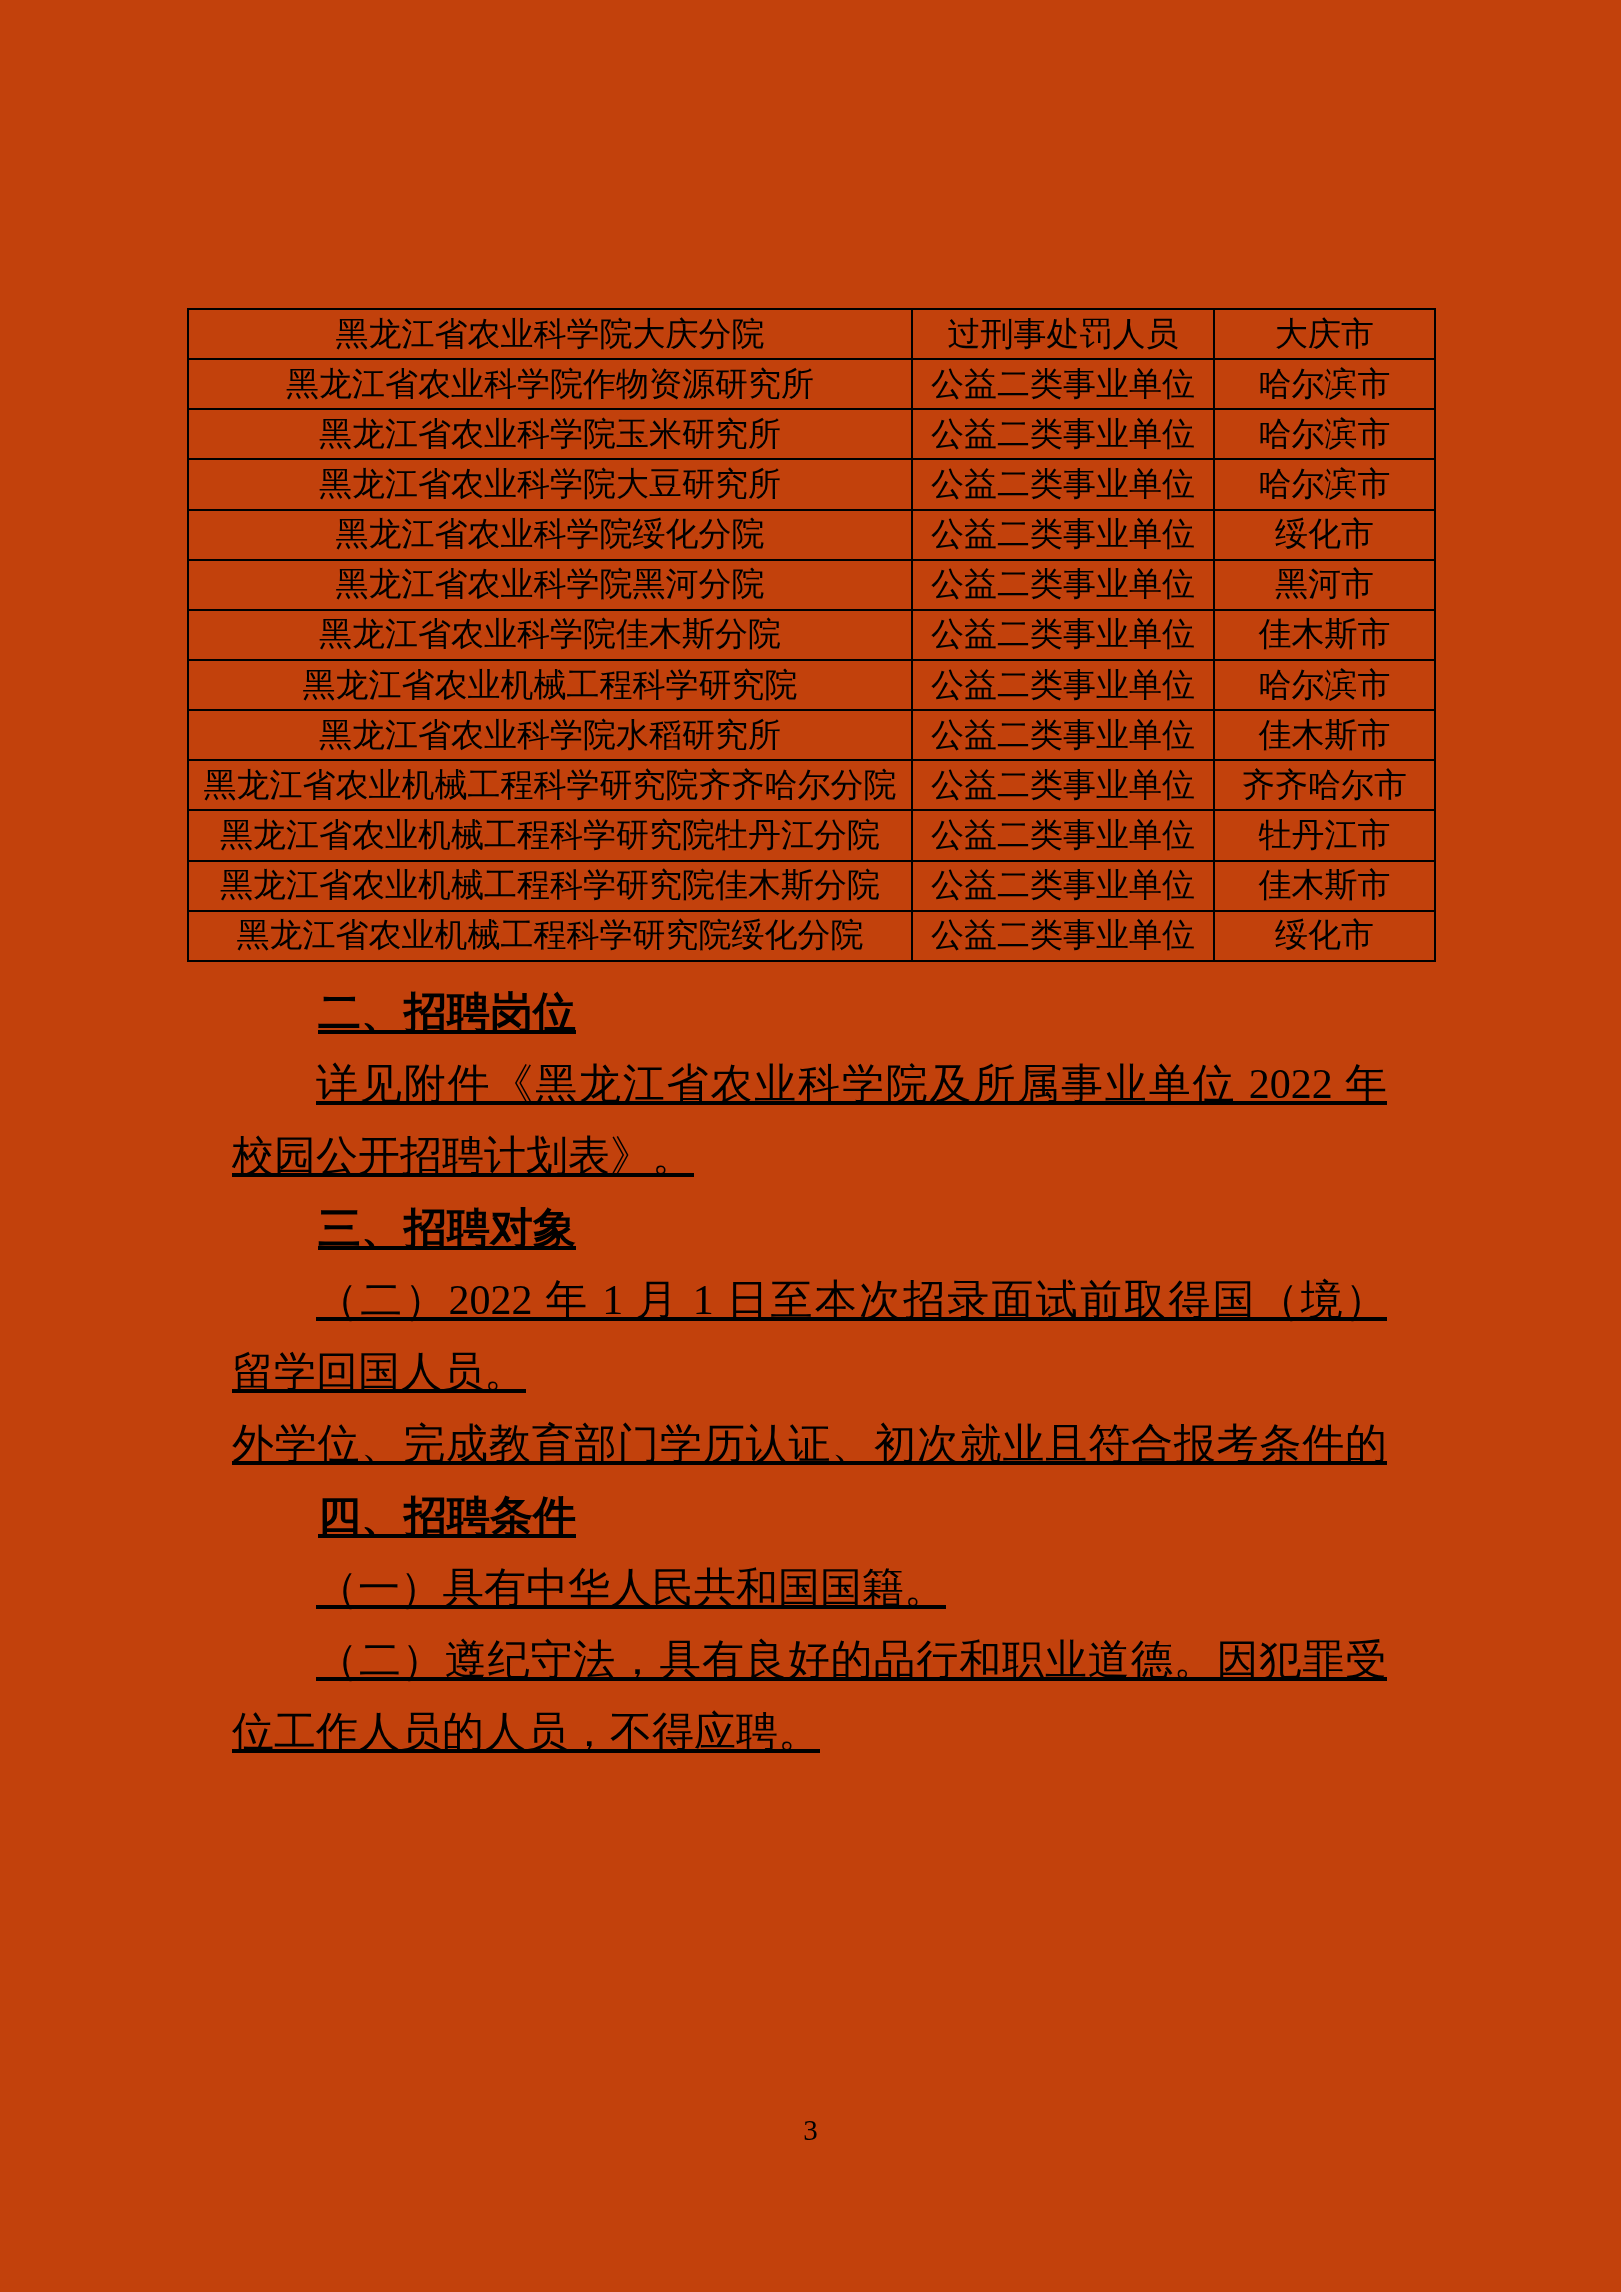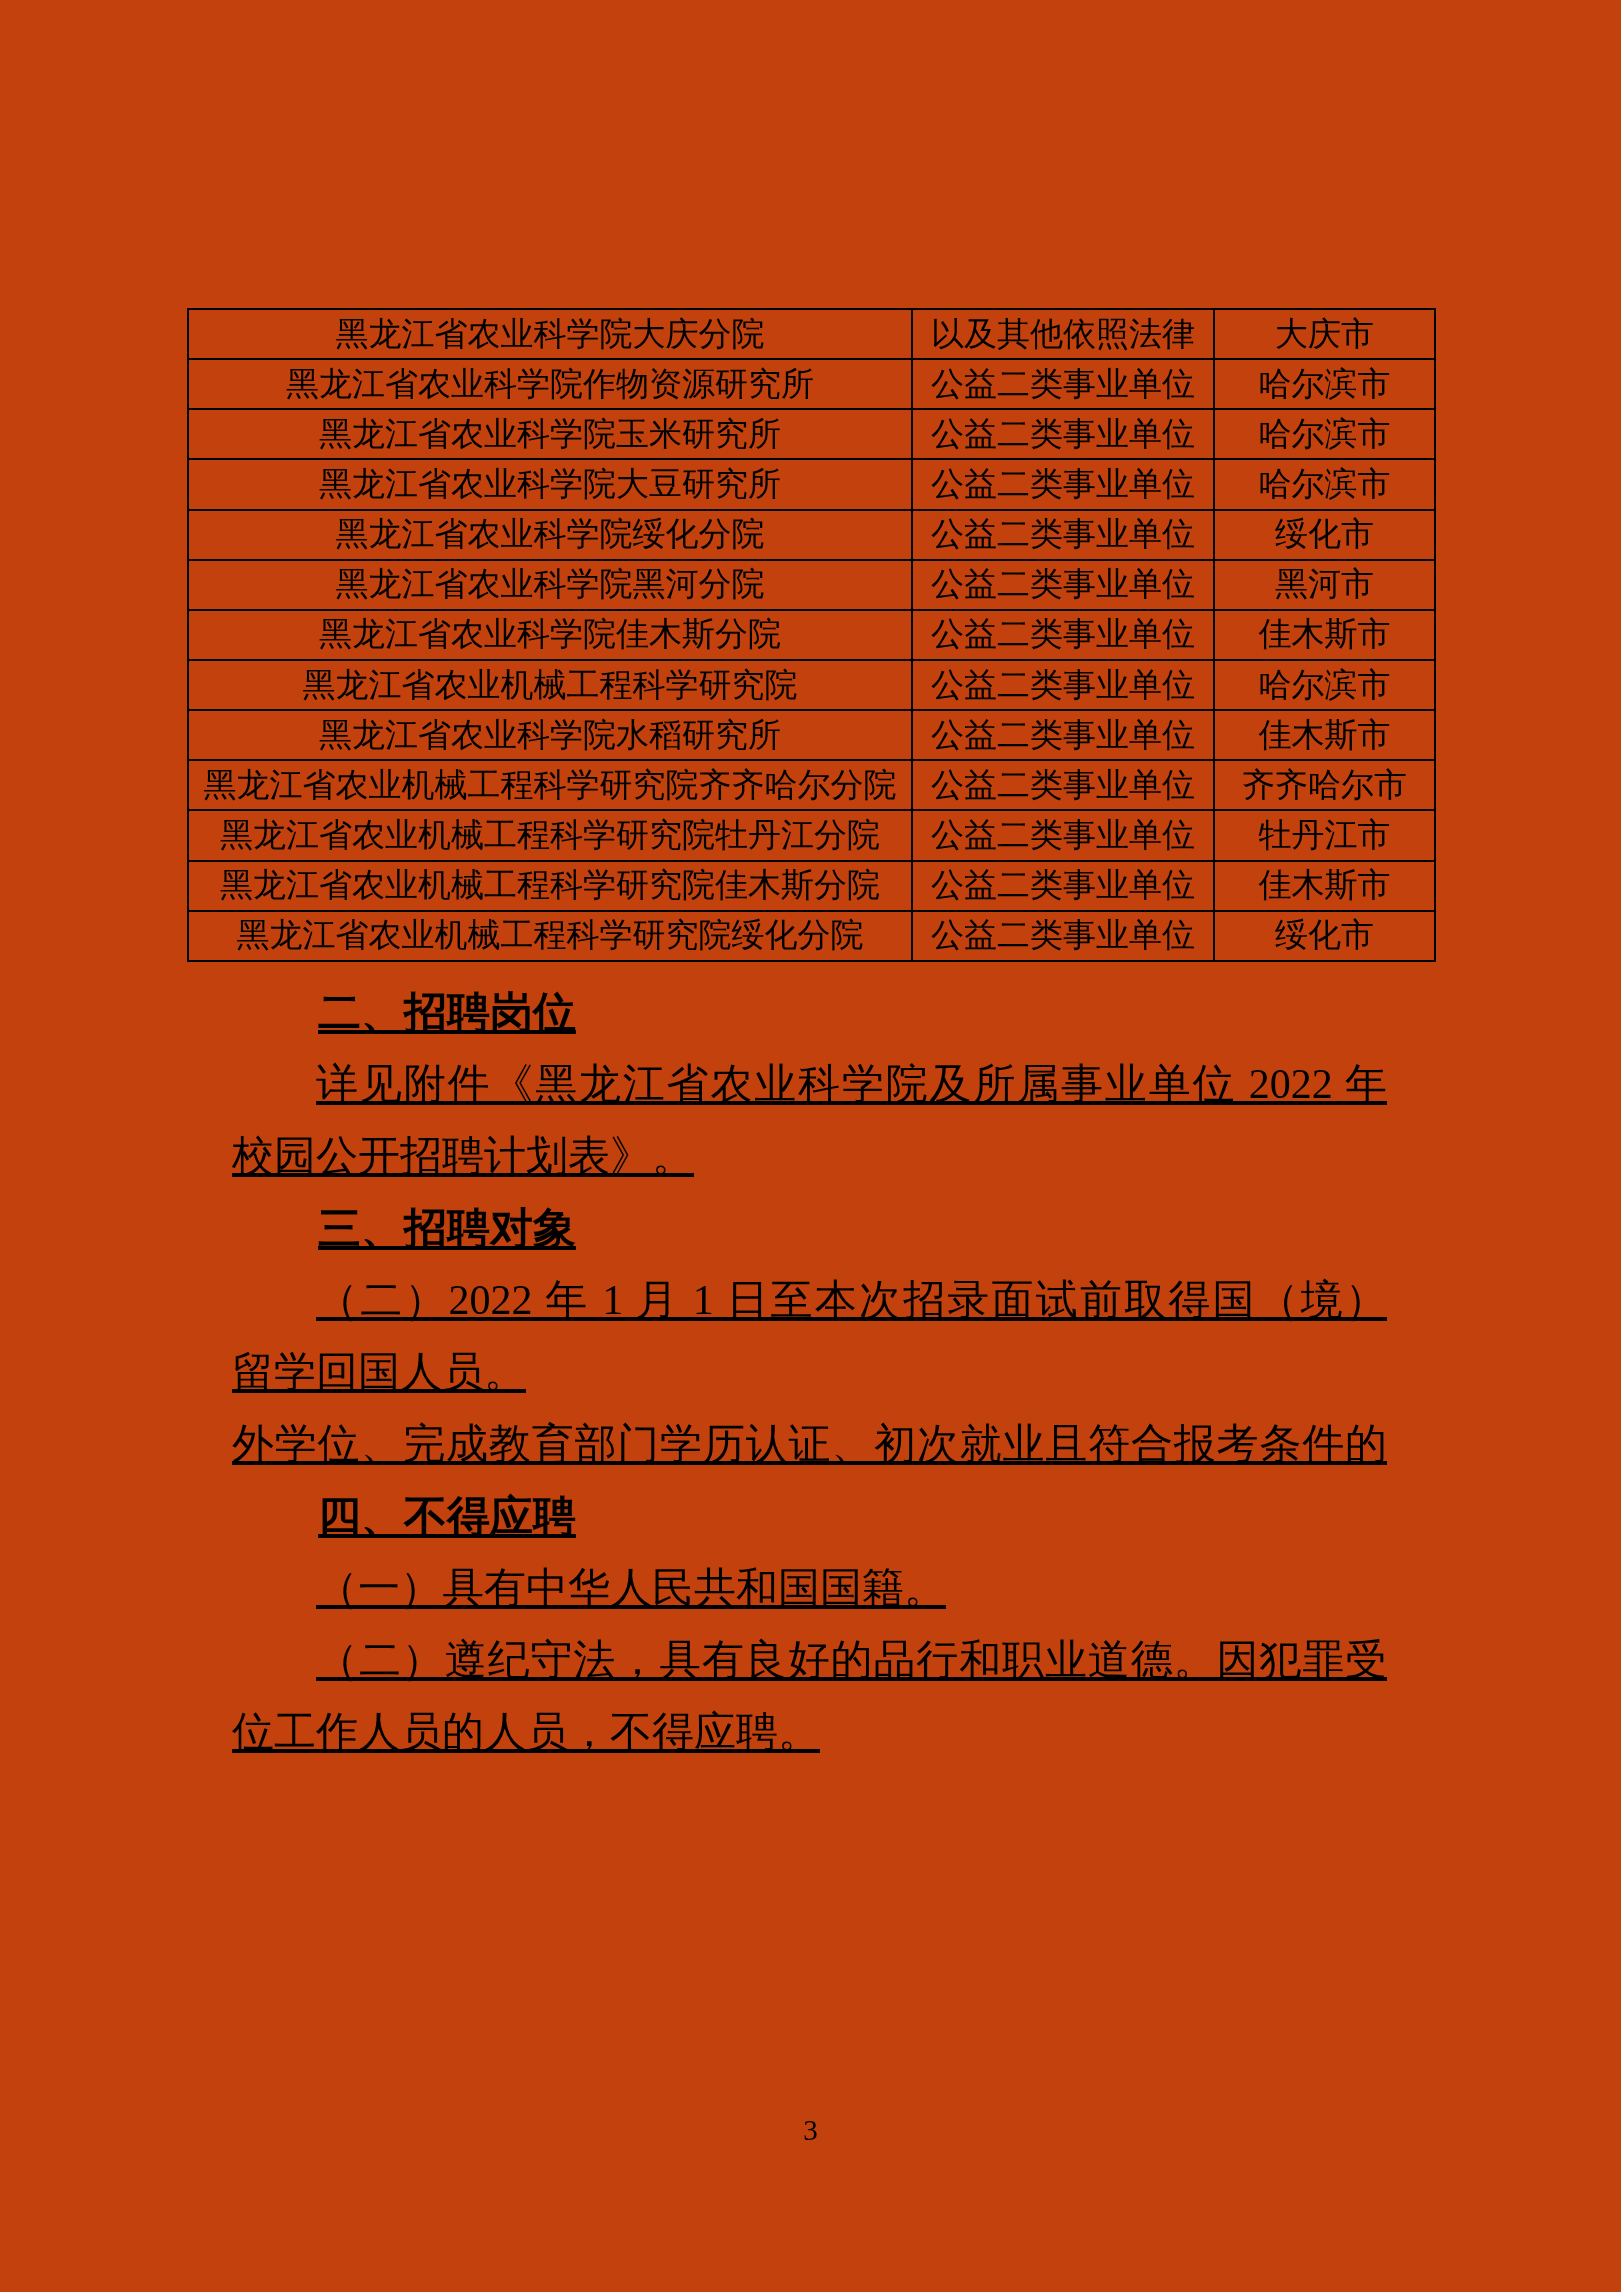--- a/index.html
+++ b/index.html
@@ -83,21 +83,21 @@
 
   <table class="units">
     <colgroup>
         <col class="c-org">
         <col class="c-type">
         <col class="c-city">
       </colgroup>
     <tbody>
       <tr>
         <td>黑龙江省农业科学院大庆分院</td>
-        <td>以及其他依照法律</td>
+        <td>过刑事处罚人员</td>
         <td>大庆市</td>
       </tr>
       <tr>
         <td>黑龙江省农业科学院作物资源研究所</td>
         <td>公益二类事业单位</td>
         <td>哈尔滨市</td>
       </tr>
       <tr>
         <td>黑龙江省农业科学院玉米研究所</td>
         <td>公益二类事业单位</td>
@@ -157,21 +157,21 @@
   </table>
 
   <div class="textblock">
     <div class="line h">二、招聘岗位</div>
     <div class="line fj">详见附件《黑龙江省农业科学院及所属事业单位 2022 年</div>
     <div class="line ll">校园公开招聘计划表》。</div>
     <div class="line h">三、招聘对象</div>
     <div class="line fj">（二）2022 年 1 月 1 日至本次招录面试前取得国（境）</div>
     <div class="line ll">留学回国人员。</div>
     <div class="line mj">外学位、完成教育部门学历认证、初次就业且符合报考条件的</div>
-    <div class="line h">四、不得应聘</div>
+    <div class="line h">四、招聘条件</div>
     <div class="line fl">（一）具有中华人民共和国国籍。</div>
     <div class="line fj">（二）遵纪守法，具有良好的品行和职业道德。因犯罪受</div>
     <div class="line ll">位工作人员的人员，不得应聘。</div>
   </div>
 
   <div class="pagenum">3</div>
 
 </div>
 
 

